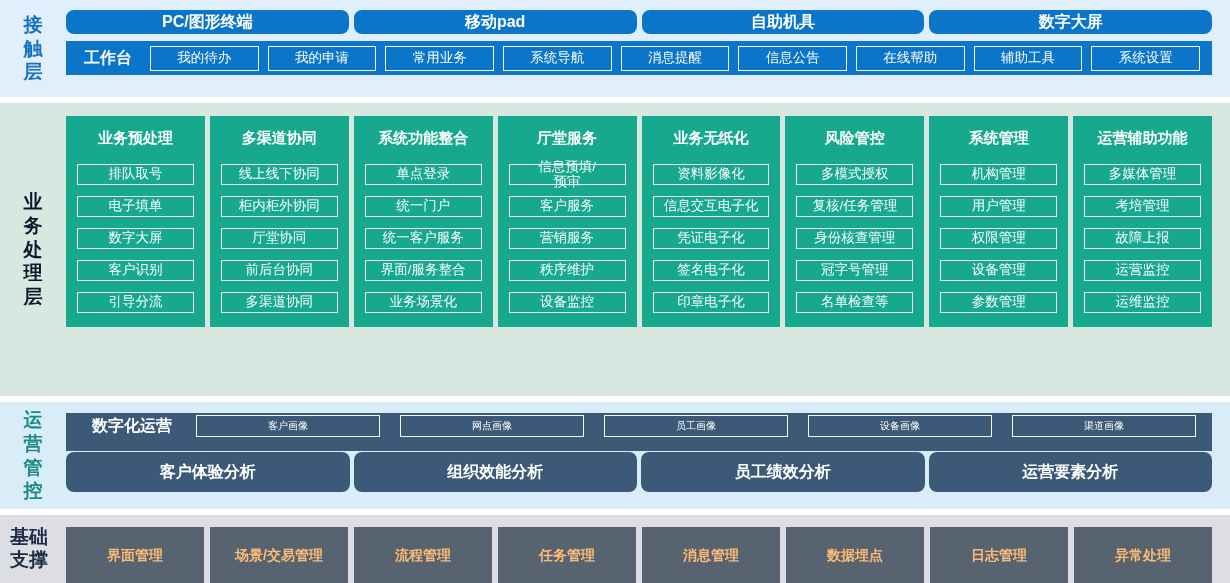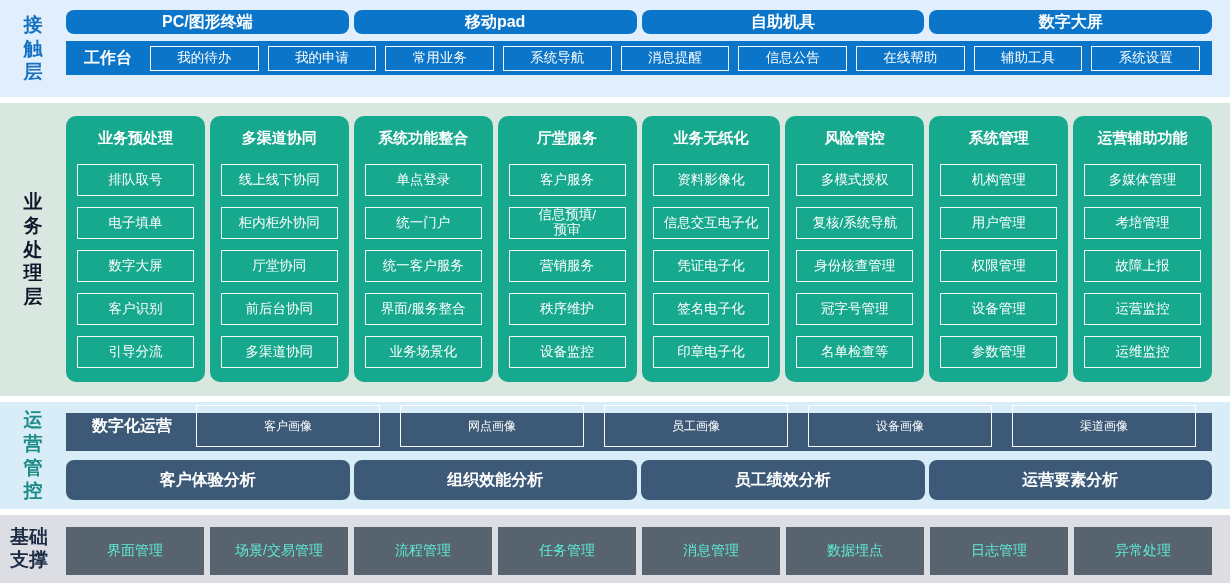--- a/index.html
+++ b/index.html
@@ -19,43 +19,43 @@
   .workbench { height:34px; margin-top:7px; background:#0b75c9; display:flex; align-items:center; padding:0 12px; }
   .wb-label { color:#fff; font-weight:bold; font-size:16px; white-space:nowrap; padding:0 18px 0 6px; }
   .wb-items { flex:1; display:flex; gap:9px; }
   .wb-item { flex:1; height:25px; border:1px solid rgba(255,255,255,.95); color:#fff; font-size:13.5px;
     display:flex; align-items:center; justify-content:center; white-space:nowrap; }
 
   
   .sec2 { background:#d8e8e1; height:293px; margin-bottom:6px; }
   .sec2 .vstack { color:#0f172a; }
   .biz-cols { display:flex; gap:5px; padding:13px 0; }
-  .biz-col { flex:1; background:#17a98e; padding:7px 11px 14px; min-width:0;border-radius:10px; }
+  .biz-col { flex:1; background:#17a98e; padding:7px 11px 14px; min-width:0; }
   .biz-title { color:#fff; font-weight:bold; font-size:15px; text-align:center; height:30px; line-height:30px; white-space:nowrap; }
-  .biz-item { height:32px; margin-top:11px; border:1px solid rgba(255,255,255,.95); color:#fff; font-size:13.5px;
+  .biz-item { height:21px; margin-top:11px; border:1px solid rgba(255,255,255,.95); color:#fff; font-size:13.5px;
     display:flex; align-items:center; justify-content:center; text-align:center; white-space:pre-line; line-height:1.1; }
 
   
   .sec3 { background:#d9edf9; height:107px; margin-bottom:6px; }
   .sec3 .vstack { color:#1b8b85; }
   .ops-bar { height:38px; margin-top:11px; background:#3c5a77; display:flex; align-items:center; padding:0 16px 12px 0; }
   .ops-label { color:#fff; font-weight:bold; font-size:16px; white-space:nowrap; padding:0 24px 0 26px; }
   .ops-items { flex:1; display:flex; gap:20px; }
-  .ops-item { flex:1; height:42px; border:1px solid rgba(255,255,255,.95); color:#fff; font-size:12px;
+  .ops-item { flex:1; height:22px; border:1px solid rgba(255,255,255,.95); color:#fff; font-size:10px;
     display:flex; align-items:center; justify-content:center; }
-  .analysis-row { display:flex; gap:4px; margin-top:9px;border-radius:11px; }
+  .analysis-row { display:flex; gap:4px; margin-top:1px;border-radius:11px; }
   .analysis-btn { flex:1; height:40px; background:#3c5a77; border-radius:8px; color:#fff; font-weight:bold;
     font-size:16px; display:flex; align-items:center; justify-content:center; }
 
   
   .sec4 { background:#dcdee3; height:68px; }
   .sec4 .v2 { color:#1b2c44; }
   .fnd-row { display:flex; gap:6px; padding:12px 0; }
-  .fnd-item { flex:1; height:48px; background:#57646f; color:#5eead4; font-size:14px;
-    display:flex; align-items:center; justify-content:center; white-space:nowrap; }
+  .fnd-item { flex:1; height:57px; background:#57646f; color:#fdba74; font-size:14px;
+    display:flex; align-items:center; justify-content:center; white-space:nowrap;font-weight:bold; }
 </style>
 </head>
 <body>
 
 <div class="section sec1">
   <div class="label-col">
     <div class="vstack">接触层</div>
   </div>
   <div class="content">
     <div class="terminals">
@@ -110,41 +110,41 @@
         <div class="biz-title">系统功能整合</div>
         <div class="biz-item">单点登录</div>
         <div class="biz-item">统一门户</div>
         <div class="biz-item">统一客户服务</div>
         <div class="biz-item">界面/服务整合</div>
         <div class="biz-item">业务场景化</div>
       </div>
 
       <div class="biz-col">
         <div class="biz-title">厅堂服务</div>
-        <div class="biz-item">客户服务</div>
         <div class="biz-item">信息预填/
 预审</div>
+        <div class="biz-item">客户服务</div>
         <div class="biz-item">营销服务</div>
         <div class="biz-item">秩序维护</div>
         <div class="biz-item">设备监控</div>
       </div>
 
       <div class="biz-col">
         <div class="biz-title">业务无纸化</div>
         <div class="biz-item">资料影像化</div>
         <div class="biz-item">信息交互电子化</div>
         <div class="biz-item">凭证电子化</div>
         <div class="biz-item">签名电子化</div>
         <div class="biz-item">印章电子化</div>
       </div>
 
       <div class="biz-col">
         <div class="biz-title">风险管控</div>
         <div class="biz-item">多模式授权</div>
-        <div class="biz-item">复核/系统导航</div>
+        <div class="biz-item">复核/任务管理</div>
         <div class="biz-item">身份核查管理</div>
         <div class="biz-item">冠字号管理</div>
         <div class="biz-item">名单检查等</div>
       </div>
 
       <div class="biz-col">
         <div class="biz-title">系统管理</div>
         <div class="biz-item">机构管理</div>
         <div class="biz-item">用户管理</div>
         <div class="biz-item">权限管理</div>

